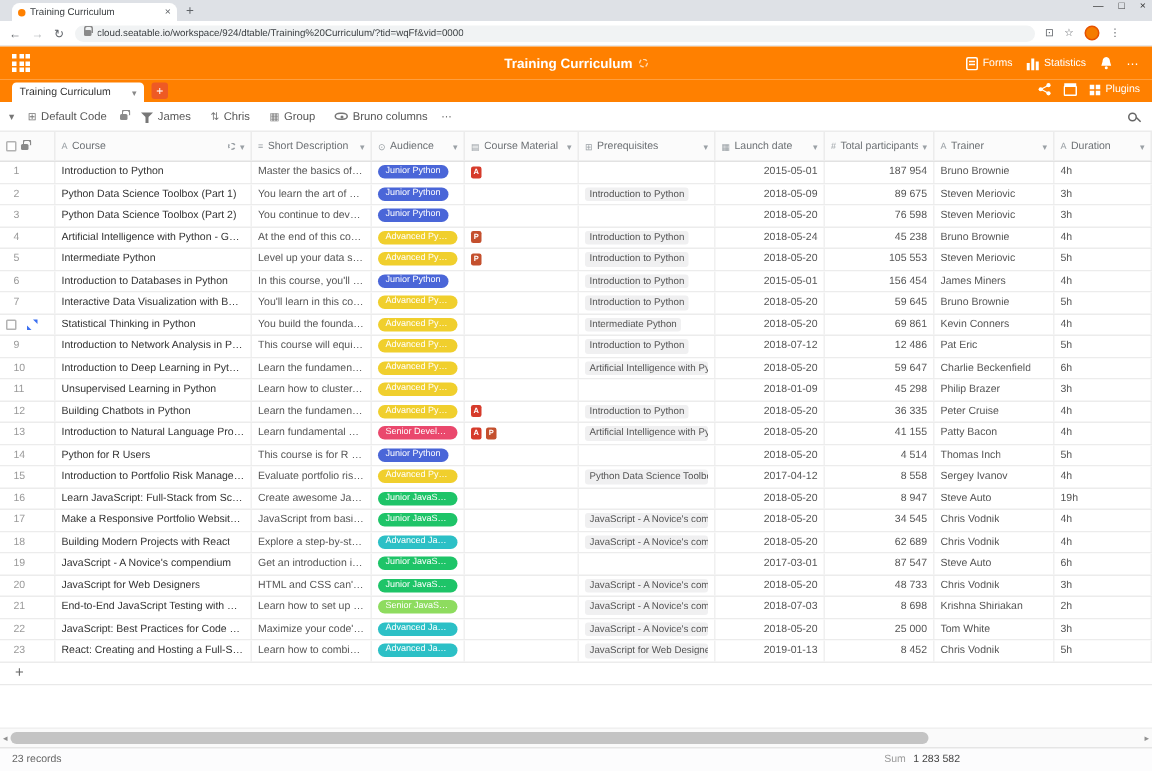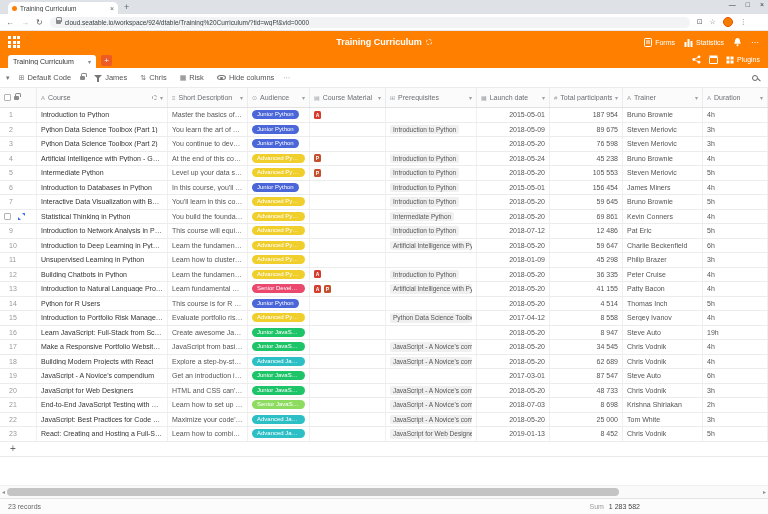--- a/index.html
+++ b/index.html
@@ -209,25 +209,25 @@
     <span class="tb-item">
       <span class="funnel"></span>
       <span>James</span>
     </span>
     <span class="tb-item">
       <span class="tb-glyph">⇅</span>
       <span>Chris</span>
     </span>
     <span class="tb-item">
       <span class="tb-glyph">▦</span>
-      <span>Risk</span>
+      <span>Group</span>
     </span>
     <span class="tb-item">
       <span class="eye"></span>
-      <span>Hide columns</span>
+      <span>Bruno columns</span>
     </span>
     <span class="tb-glyph">⋯</span>
     <span class="tb-search magnifier"></span>
   </div>
 
   <div class="grid-header">
       <div class="hcell" style="width: 37px;">
         <span class="cb"></span>
         <span class="lock"></span>
       </div>

